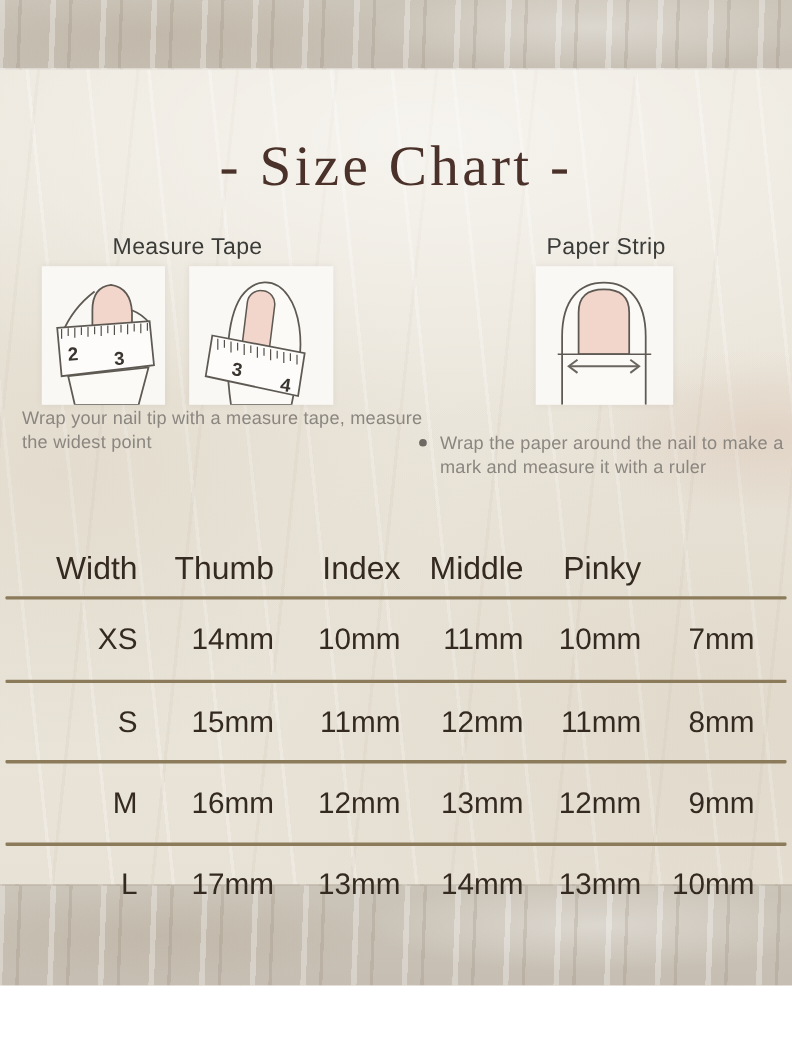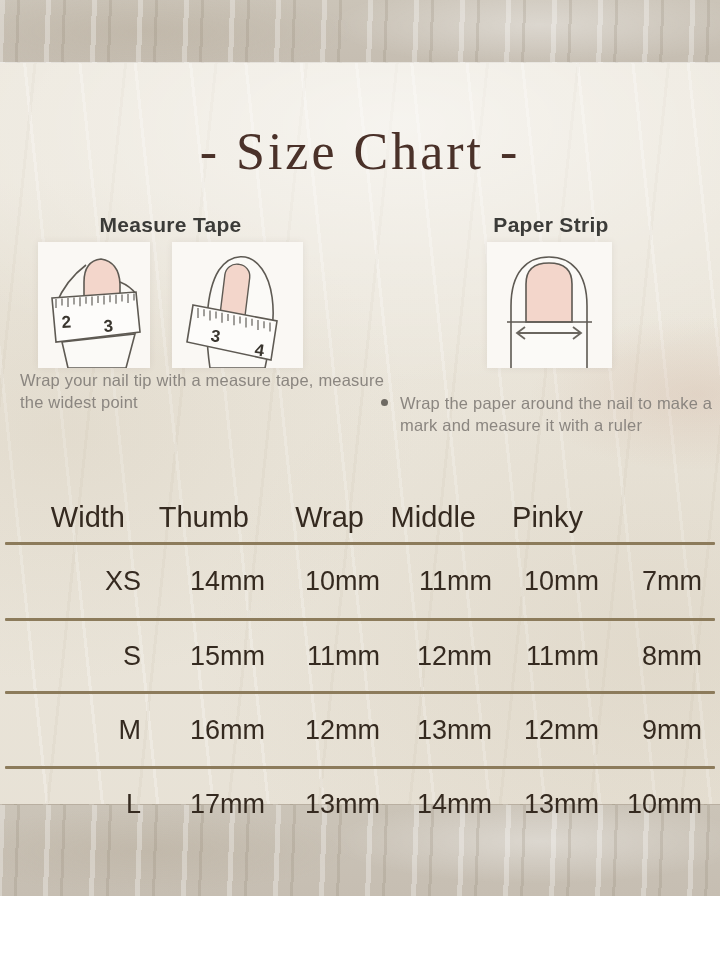--- a/index.html
+++ b/index.html
@@ -24,21 +24,21 @@
       linear-gradient(180deg,#cbc4b8,#c6beb2);
   }
   .band-top{ top:0; height:62px; border-bottom:1px solid rgba(255,255,255,0.5); }
   .band-bottom{ bottom:0; height:91px; border-top:1px solid rgba(160,148,128,0.35); }
   .title{
     position:absolute; top:122px; left:0; width:720px; text-align:center;
     font-family:"Liberation Serif", serif; font-size:52px; letter-spacing:3px;
     color:#4a3129;
   }
   .label{
-    position:absolute; top:213px; font-size:21px; font-weight:700; color:#3b3b38;
+    position:absolute; top:213px; font-size:21px; font-weight:400; color:#3b3b38;
     text-align:center; letter-spacing:0.3px;
   }
   .label-mt{ left:0; width:341px; }
   .label-ps{ left:420px; width:262px; }
   .illus{
     position:absolute; top:242px; height:126px; background:#faf8f4;
     box-shadow:0 0 6px rgba(120,110,95,0.12);
   }
   .box1{ left:38px;  width:112px; }
   .box2{ left:172px; width:131px; }
@@ -55,21 +55,21 @@
   }
   .instr-right .instr{ width:318px; }
   .table{ position:absolute; top:493px; left:0; width:720px; color:#352a20; }
   .trow{
     display:grid; width:686px;
     grid-template-columns:125px 124px 115px 112px 107px 103px;
     align-items:center; text-align:right;
     font-family:Liberation Sans, sans-serif;
   }
   .thead{ height:49px; font-size:29px; }
-  .tdata{ font-size:27px;margin-left:16px; }
+  .tdata{ font-size:27px; }
   .r1{ height:73px; } .r2{ height:70px; } .r3{ height:72px; } .r4{ height:70px; }
   .tline{ height:3px; margin:0 5px; background:#8c7b5b; border-radius:1px; }
   .tape-num{ font-family:"Liberation Sans", sans-serif; font-weight:700; font-size:17px; fill:#3a362f; }
 </style>
 </head>
 <body>
 
 <div class="page">
 
   <div class="band band-top"></div>
@@ -120,21 +120,21 @@
   <p class="instr instr-left">Wrap your nail tip with a measure tape, measure the widest point</p>
   <div class="instr-right">
     <span class="dot"></span>
     <p class="instr">Wrap the paper around the nail to make a mark and measure it with a ruler</p>
   </div>
 
   <div class="table">
     <div class="trow thead">
       <div>Width</div>
       <div>Thumb</div>
-      <div>Wrap</div>
+      <div>Index</div>
       <div>Middle</div>
       <div>Pinky</div>
     </div>
     <div class="tline"></div>
 
     <div class="trow tdata r1">
       <div>XS</div>
       <div>14mm</div>
       <div>10mm</div>
       <div>11mm</div>

